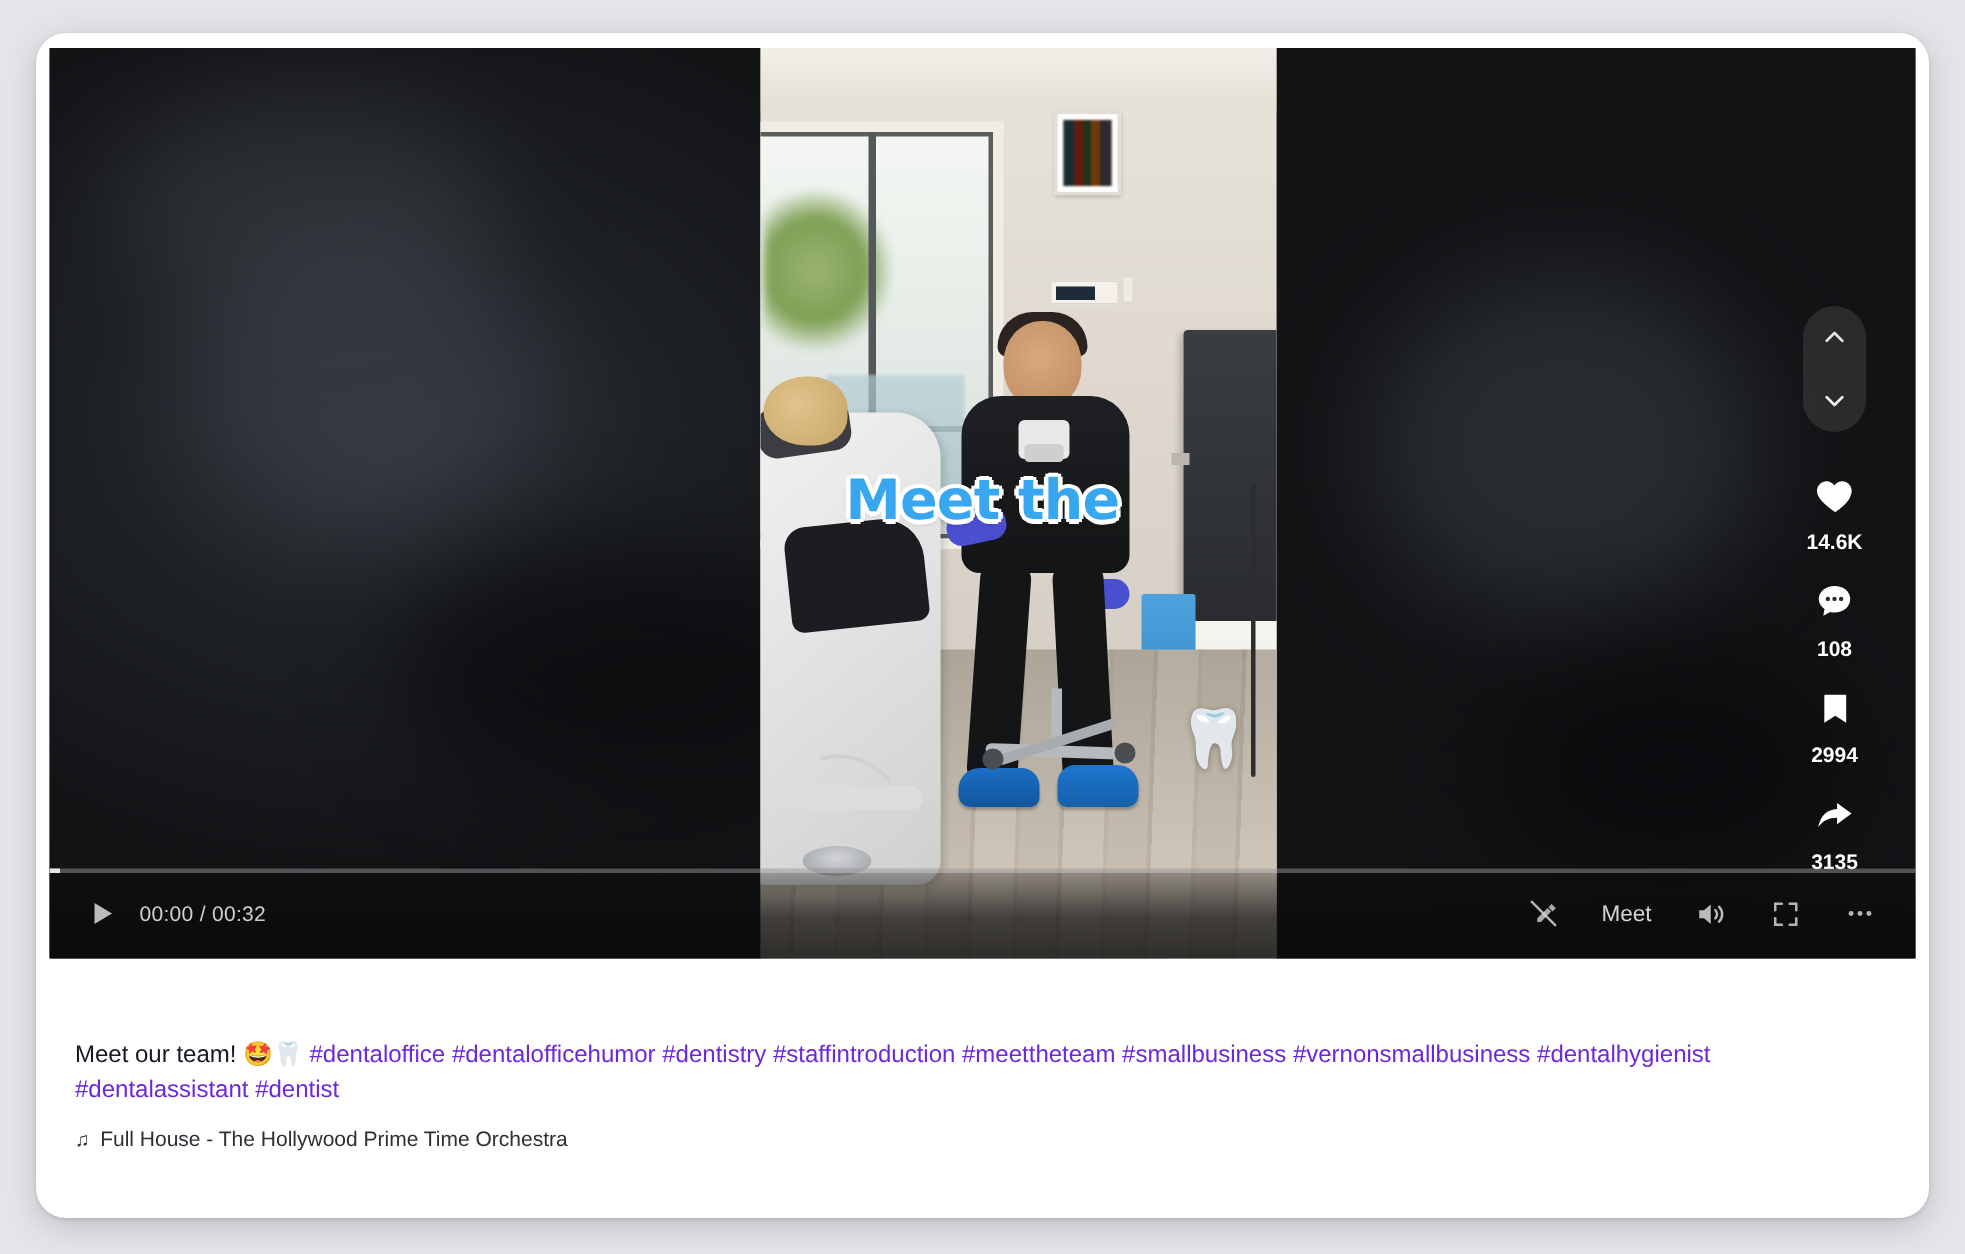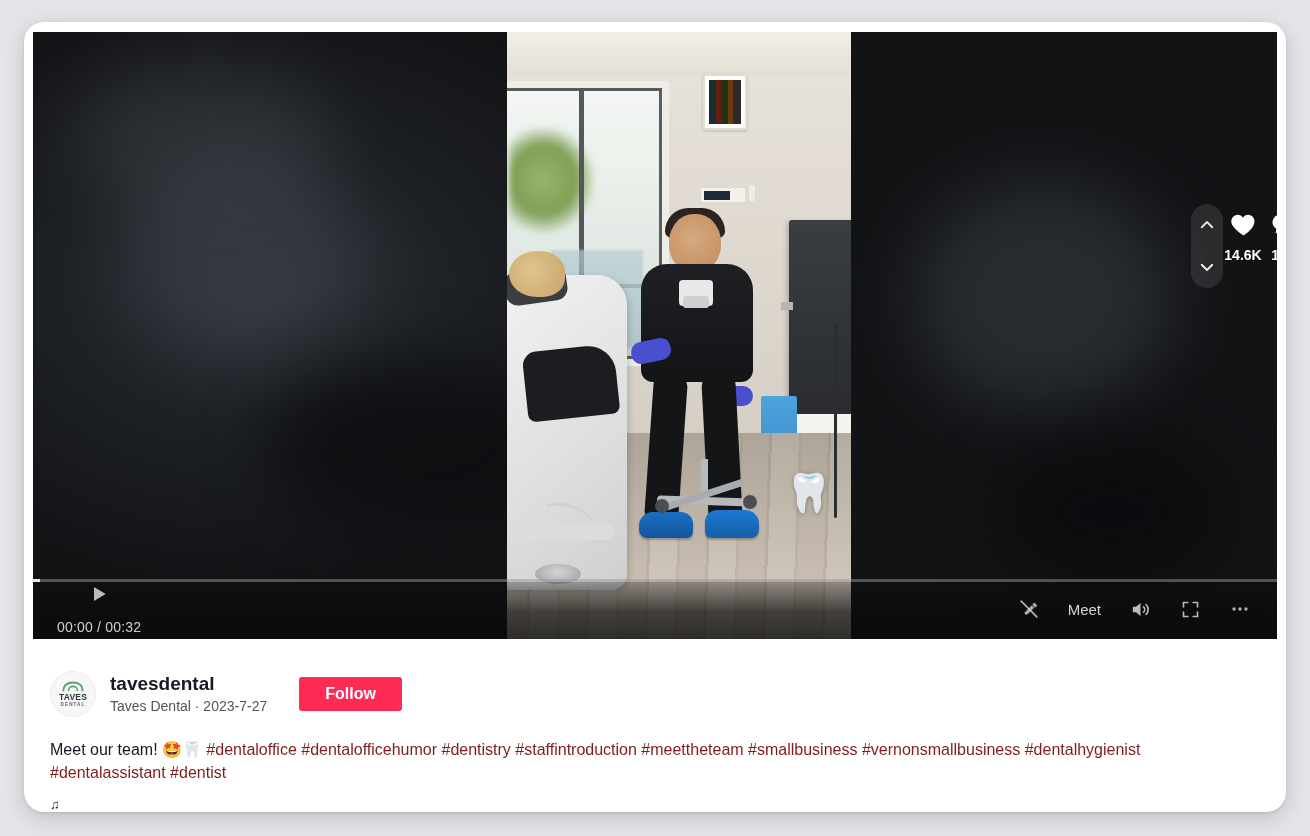--- a/index.html
+++ b/index.html
@@ -302,22 +302,22 @@
     pointer-events: none;
   }
 
   
   .action-rail {
     position: absolute;
     right: 22px;
     top: 172px;
     width: 64px;
     display: flex;
-    flex-direction: row;
-    align-items: flex-start;
+    flex-direction: column;
+    align-items: center;
   }
   .nav-pill {
     width: 42px;
     height: 84px;
     background: rgba(255,255,255,0.10);
     border-radius: 22px;
     display: flex;
     flex-direction: column;
     align-items: center;
     justify-content: space-around;
@@ -367,21 +367,20 @@
   }
   .progress-fill {
     position: absolute;
     left: 0; top: 0; height: 3px;
     width: 0.6%;
     background: rgba(255,255,255,0.85);
   }
   .ctrl-left {
     display:flex; align-items:center; gap: 14px;
     padding-left: 24px;
-    flex-direction: column;
   }
   .play-btn {
     width: 22px; height: 22px;
     display:flex; align-items:center; justify-content:center;
     cursor:pointer;
   }
   .time-label {
     color: rgba(255,255,255,0.80);
     font-size: 14px;
     font-family: "Liberation Sans", sans-serif;
@@ -461,21 +460,21 @@
     cursor: pointer;
     font-family: "Liberation Sans", sans-serif;
   }
   .desc {
     margin-top: 22px;
     font-size: 16px;
     line-height: 1.42;
     color: #161823;
     max-width: 1195px;
   }
-  .desc .tag { color: #7f1d1d; cursor: pointer; }
+  .desc .tag { color: #6d28d9; cursor: pointer; }
   .music-row {
     margin-top: 13px;
     font-size: 14px;
     color: #2d2f34;
     display: flex;
     align-items: center;
     gap: 7px;
     cursor: pointer;
   }
   .music-note { font-size: 13px; color:#2d2f34; }
@@ -553,20 +552,21 @@
           </div>
 
           <div class="hose"></div>
           <div class="pedal"></div>
           <div class="cord"></div>
           <div class="tooth-emoji">🦷</div>
         </div>
       </div>
 
       <div class="video-caption">
+        <div>Meet the</div>
       </div>
 
       <div class="action-rail">
 
         <div class="nav-pill">
           <div class="nav-btn">
             <svg width="18" height="18" viewBox="0 0 24 24" fill="none" stroke="rgba(255,255,255,0.88)" stroke-width="2.4" stroke-linecap="round" stroke-linejoin="round">
               <polyline points="5,15 12,8 19,15"></polyline>
             </svg>
           </div>
@@ -665,40 +665,24 @@
               <circle cx="12" cy="12" r="1.8"></circle>
               <circle cx="18.5" cy="12" r="1.8"></circle>
             </svg>
           </div>
         </div>
       </div>
     </div>
 
     <div class="info">
 
-      <div class="author-row">
-        <div class="avatar">
-          <svg class="arch" width="22" height="11" viewBox="0 0 30 15" fill="none">
-            <path d="M2 13c0-7 5.5-11 13-11s13 4 13 11" stroke="#5aa469" stroke-width="2.6" stroke-linecap="round" fill="none"></path>
-            <path d="M9 13c0-3.4 2.7-5.6 6-5.6s6 2.2 6 5.6" stroke="#5aa469" stroke-width="2.2" stroke-linecap="round" fill="none"></path>
-          </svg>
-          <div class="a-top">TAVES</div>
-          <div class="a-bot">DENTAL</div>
-        </div>
-
-        <div class="author-text">
-          <div class="uname">tavesdental</div>
-          <div class="umeta">Taves Dental · 2023-7-27</div>
-        </div>
-
-        <button class="follow-btn">Follow</button>
-      </div>
 
       <div class="desc">
         <span>Meet our team! 🤩🦷 </span><span id="tags"><span class="tag">#dentaloffice</span> <span class="tag">#dentalofficehumor</span> <span class="tag">#dentistry</span> <span class="tag">#staffintroduction</span> <span class="tag">#meettheteam</span> <span class="tag">#smallbusiness</span> <span class="tag">#vernonsmallbusiness</span> <span class="tag">#dentalhygienist</span> <span class="tag">#dentalassistant</span> <span class="tag">#dentist</span></span>
       </div>
 
       <div class="music-row">
         <span class="music-note">♫</span>
+        <span>Full House - The Hollywood Prime Time Orchestra</span>
       </div>
     </div>
   </div>
 </div>
 
 </body></html>

